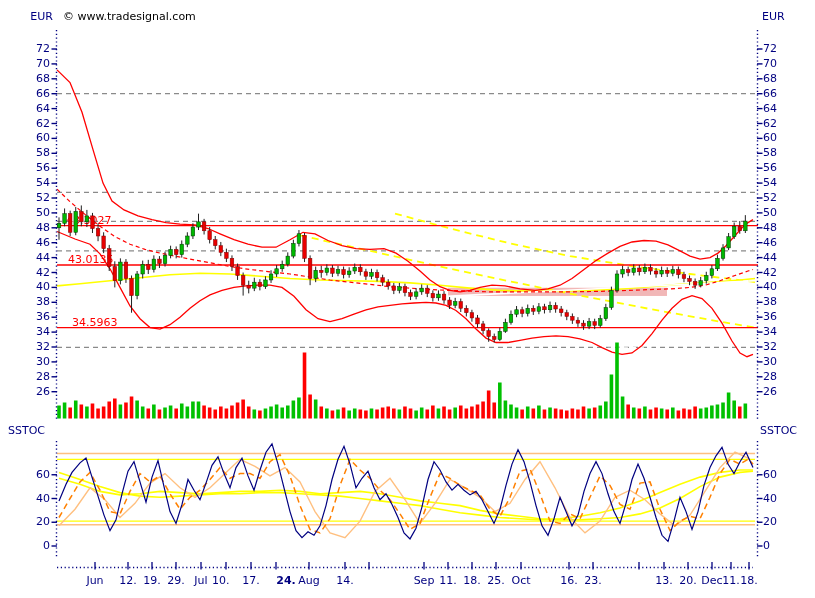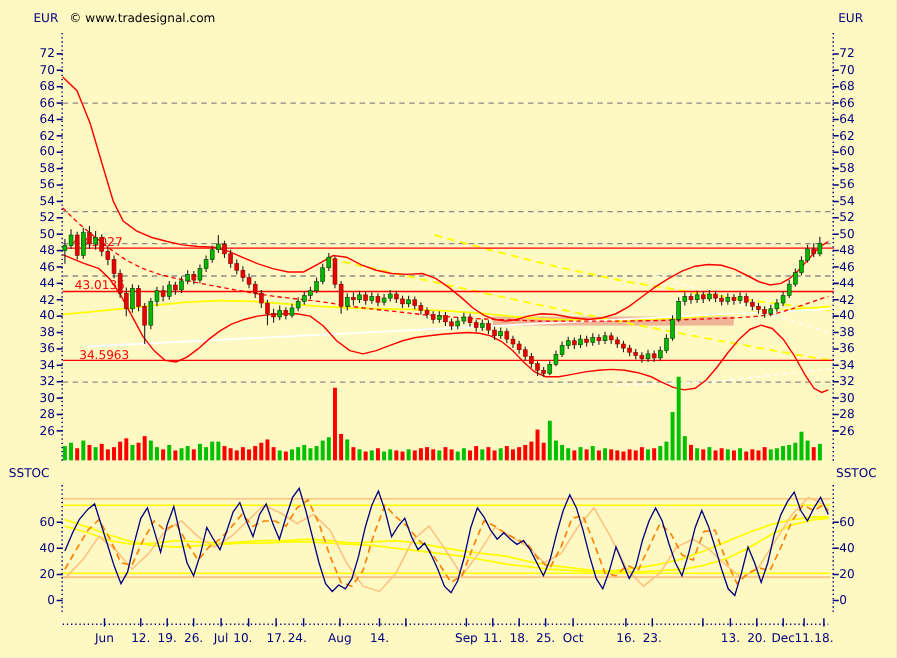--- a/index.html
+++ b/index.html
@@ -1,17 +1,17 @@
 <!DOCTYPE html>
 <html><head>
 <meta charset="utf-8">
 <style>
   html,body{margin:0;padding:0;}
   body{background:#c0c0c0;font-family:"DejaVu Sans","Liberation Sans",sans-serif;}
-  #stage{position:relative;width:815px;height:598px;background:#fef9c3;overflow:hidden;}
+  #stage{position:relative;width:815px;height:598px;background:#ffffff;overflow:hidden;}
   .lbl{position:absolute;font-size:11px;line-height:13px;color:#000080;white-space:nowrap;}
   .lbl.black{color:#000000;}
   .lbl.red{color:#ff0000;}
   .rt{text-align:right;}
   #chart-svg{position:absolute;left:0;top:0;z-index:2;}
   .txtlayer{z-index:1;}
 </style>
 </head>
 <body>
 
@@ -75,25 +75,25 @@
         <div class="lbl" style="left: 763px; top: 539px;">0</div>
         <div class="lbl" style="left: 26px; top: 515.25px; width: 24px; text-align: right;">20</div>
         <div class="lbl" style="left: 763px; top: 515.25px;">20</div>
         <div class="lbl" style="left: 26px; top: 491.5px; width: 24px; text-align: right;">40</div>
         <div class="lbl" style="left: 763px; top: 491.5px;">40</div>
         <div class="lbl" style="left: 26px; top: 467.75px; width: 24px; text-align: right;">60</div>
         <div class="lbl" style="left: 763px; top: 467.75px;">60</div>
         <div class="lbl" style="left: 81px; top: 574px; width: 28px; text-align: center;">Jun</div>
         <div class="lbl" style="left: 114px; top: 574px; width: 28px; text-align: center;">12.</div>
         <div class="lbl" style="left: 138px; top: 574px; width: 28px; text-align: center;">19.</div>
-        <div class="lbl" style="left: 162px; top: 574px; width: 28px; text-align: center;">26.</div>
+        <div class="lbl" style="left: 162px; top: 574px; width: 28px; text-align: center;">29.</div>
         <div class="lbl" style="left: 187px; top: 574px; width: 28px; text-align: center;">Jul</div>
         <div class="lbl" style="left: 212px; top: 574px; width: 28px; text-align: left;">10.</div>
         <div class="lbl" style="left: 237px; top: 574px; width: 28px; text-align: center;">17.</div>
-        <div class="lbl" style="left: 251px; top: 574px; width: 28px; text-align: right;">24.</div>
+        <div class="lbl" style="left: 272px; top: 574px; width: 28px; text-align: center; font-weight: bold;">24.</div>
         <div class="lbl" style="left: 295px; top: 574px; width: 28px; text-align: center;">Aug</div>
         <div class="lbl" style="left: 331px; top: 574px; width: 28px; text-align: center;">14.</div>
         <div class="lbl" style="left: 355px; top: 574px; width: 28px; text-align: center; margin-top: 36px;">21.</div>
         <div class="lbl" style="left: 410px; top: 574px; width: 28px; text-align: center;">Sep</div>
         <div class="lbl" style="left: 434px; top: 574px; width: 28px; text-align: center;">11.</div>
         <div class="lbl" style="left: 458px; top: 574px; width: 28px; text-align: center;">18.</div>
         <div class="lbl" style="left: 482px; top: 574px; width: 28px; text-align: center;">25.</div>
         <div class="lbl" style="left: 507px; top: 574px; width: 28px; text-align: center;">Oct</div>
         <div class="lbl" style="left: 555px; top: 574px; width: 28px; text-align: center;">16.</div>
         <div class="lbl" style="left: 579px; top: 574px; width: 28px; text-align: center;">23.</div>

